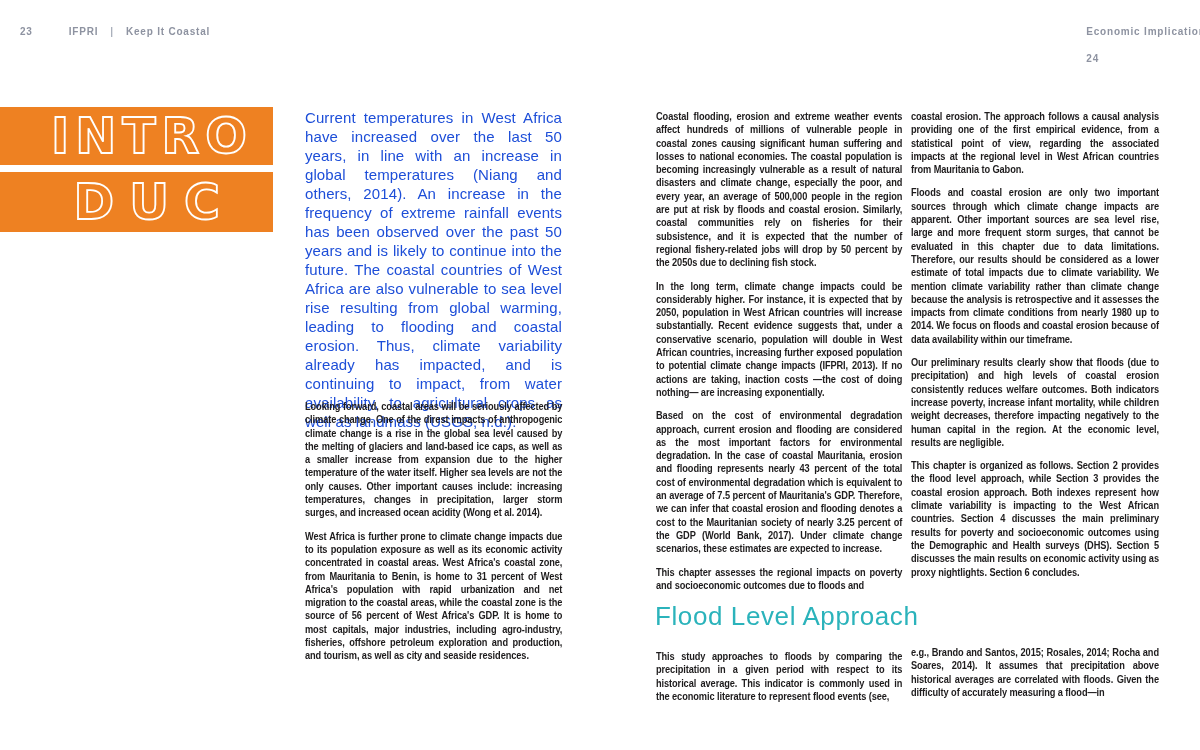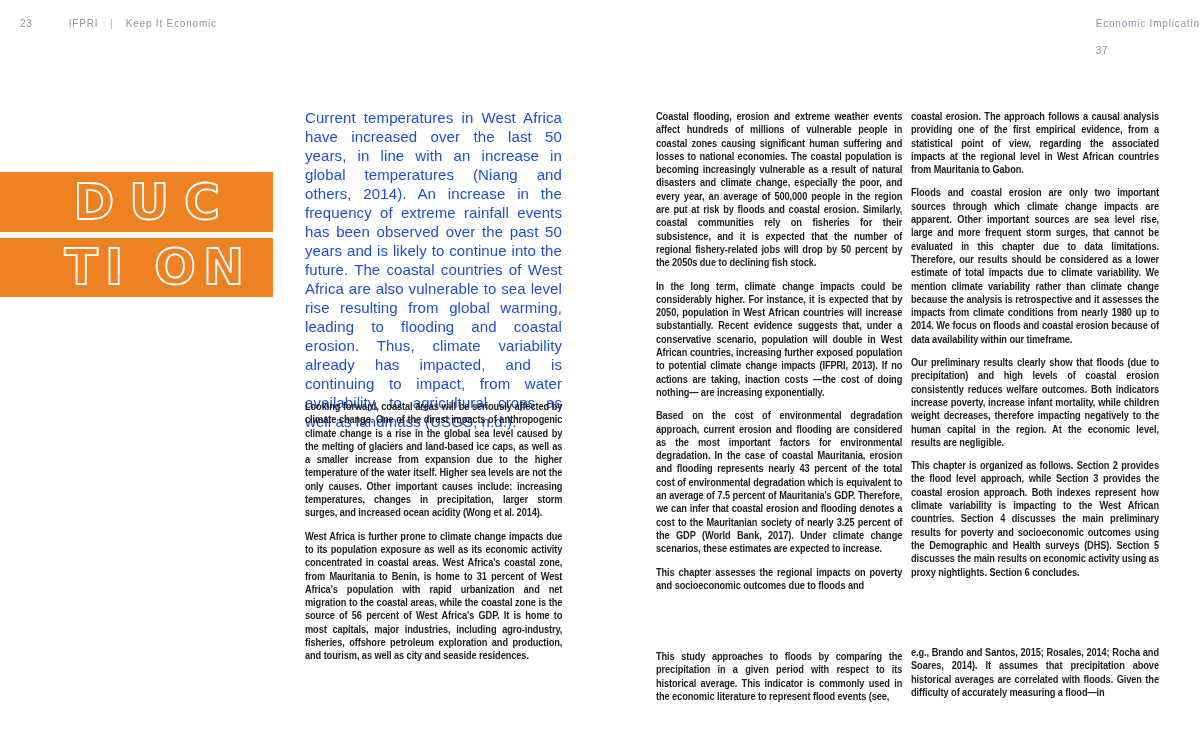--- a/index.html
+++ b/index.html
@@ -9,24 +9,25 @@
     position: relative;
     width: 1200px;
     height: 750px;
     background: #ffffff;
     overflow: hidden;
   }
 
   
   .running-head {
     position: absolute;
-    top: 18px;
+    top: 26px;
     font-size: 10px;
     letter-spacing: 0.8px;
     color: #8e93a1;
+    font-weight: bold;
   }
   .running-head.left { left: 20px; display: flex; gap: 0; align-items: baseline; }
   .running-head.right { right: 18px; display: flex; gap: 16px; align-items: baseline; flex-direction: column; }
   .rh-pagenum { color: #8e93a1; }
   .rh-book { margin-left: 36px; }
   .rh-sep { margin: 0 12px; color: #aab0bb; }
   .rh-chapter { }
   .running-head.right .rh-pagenum { margin-left: 30px; }
 
   
@@ -115,50 +116,51 @@
 </style>
 </head>
 <body>
 
 <div class="spread">
 
   <div class="running-head left">
     <span class="rh-pagenum">23</span>
     <span class="rh-book">IFPRI</span>
     <span class="rh-sep">|</span>
-    <span class="rh-chapter">Keep It Economic</span>
+    <span class="rh-chapter">Keep It Coastal</span>
   </div>
 
   <div class="running-head right">
     <span class="rh-chapter">Economic Implications</span>
-    <span class="rh-pagenum">37</span>
+    <span class="rh-pagenum">24</span>
   </div>
 
+  <div class="title-bar title-bar-1">
+    <span class="title-outline">INTRO</span>
+  </div>
   <div class="title-bar title-bar-2">
     <span class="title-outline">DUC</span>
-  </div>
-  <div class="title-bar title-bar-3">
-    <span class="title-outline">TI ON</span>
   </div>
 
 
   <div class="lead-par">Current temperatures in West Africa have increased over the last 50 years, in line with an increase in global temperatures (Niang and others, 2014). An increase in the frequency of extreme rainfall events has been observed over the past 50 years and is likely to continue into the future. The coastal countries of West Africa are also vulnerable to sea level rise resulting from global warming, leading to flooding and coastal erosion. Thus, climate variability already has impacted, and is continuing to impact, from water availability, to agricultural crops as well as landmass (USGS, n.d.).</div>
 
   <div class="body-block" id="left-body">
     <p>Looking forward, coastal areas will be seriously affected by climate change. One of the direst impacts of anthropogenic climate change is a rise in the global sea level caused by the melting of glaciers and land-based ice caps, as well as a smaller increase from expansion due to the higher temperature of the water itself. Higher sea levels are not the only causes. Other important causes include: increasing temperatures, changes in precipitation, larger storm surges, and increased ocean acidity (Wong et al. 2014).</p>
     <p>West Africa is further prone to climate change impacts due to its population exposure as well as its economic activity concentrated in coastal areas. West Africa's coastal zone, from Mauritania to Benin, is home to 31 percent of West Africa's population with rapid urbanization and net migration to the coastal areas, while the coastal zone is the source of 56 percent of West Africa's GDP. It is home to most capitals, major industries, including agro-industry, fisheries, offshore petroleum exploration and production, and tourism, as well as city and seaside residences.</p>
   </div>
 
   <div class="body-block" id="rcol1-body">
     <p>Coastal flooding, erosion and extreme weather events affect hundreds of millions of vulnerable people in coastal zones causing significant human suffering and losses to national economies.  The coastal population is becoming increasingly vulnerable as a result of natural disasters and climate change, especially the poor, and every year, an average of 500,000 people in the region are put at risk by floods and coastal erosion. Similarly, coastal communities rely on fisheries for their subsistence, and it is expected that the number of regional fishery-related jobs will drop by 50 percent by the 2050s due to declining fish stock.</p>
     <p>In the long term, climate change impacts could be considerably higher. For instance, it is expected that by 2050, population in West African countries will increase substantially. Recent evidence suggests that, under a conservative scenario, population will double in West African countries, increasing further exposed population to potential climate change impacts (IFPRI, 2013). If no actions are taking, inaction costs —the cost of doing nothing— are increasing exponentially.</p>
     <p>Based on the cost of environmental degradation approach, current erosion and flooding are considered as the most important factors for environmental degradation. In the case of coastal Mauritania, erosion and flooding represents nearly 43 percent of the total cost of environmental degradation which is equivalent to an average of 7.5 percent of Mauritania's GDP. Therefore, we can infer that coastal erosion and flooding denotes a cost to the Mauritanian society of nearly 3.25 percent of the GDP (World Bank, 2017). Under climate change scenarios, these estimates are expected to increase.</p>
     <p>This chapter assesses the regional impacts on poverty and socioeconomic outcomes due to floods and</p>
   </div>
 
+  <div class="section-heading">Flood Level Approach</div>
 
   <div class="body-block" id="rcol1-sect">
     <p>This study approaches to floods by comparing the precipitation in a given period with respect to its historical average. This indicator is commonly used in the economic literature to represent flood events (see,</p>
   </div>
 
   <div class="body-block" id="rcol2-body">
     <p>coastal erosion. The approach follows a causal analysis providing one of the first empirical evidence, from a statistical point of view, regarding the associated impacts at the regional level in West African countries from Mauritania to Gabon.</p>
     <p>Floods and coastal erosion are only two important sources through which climate change impacts are apparent. Other important sources are sea level rise, large and more frequent storm surges, that cannot be evaluated in this chapter due to data limitations. Therefore, our results should be considered as a lower estimate of total impacts due to climate variability. We mention climate variability rather than climate change because the analysis is retrospective and it assesses the impacts from climate conditions from nearly 1980 up to 2014. We focus on floods and coastal erosion because of data availability within our timeframe.</p>
     <p>Our preliminary results clearly show that floods (due to precipitation) and high levels of coastal erosion consistently reduces welfare outcomes. Both indicators increase poverty, increase infant mortality, while children weight decreases, therefore impacting negatively to the human capital in the region.  At the economic level, results are negligible.</p>
     <p>This chapter is organized as follows. Section 2 provides the flood level approach, while Section 3 provides the coastal erosion approach. Both indexes represent how climate variability is impacting to the West African countries. Section 4 discusses the main preliminary results for poverty and socioeconomic outcomes using the Demographic and Health surveys (DHS). Section 5 discusses the main results on economic activity using as proxy nightlights. Section 6 concludes.</p>

